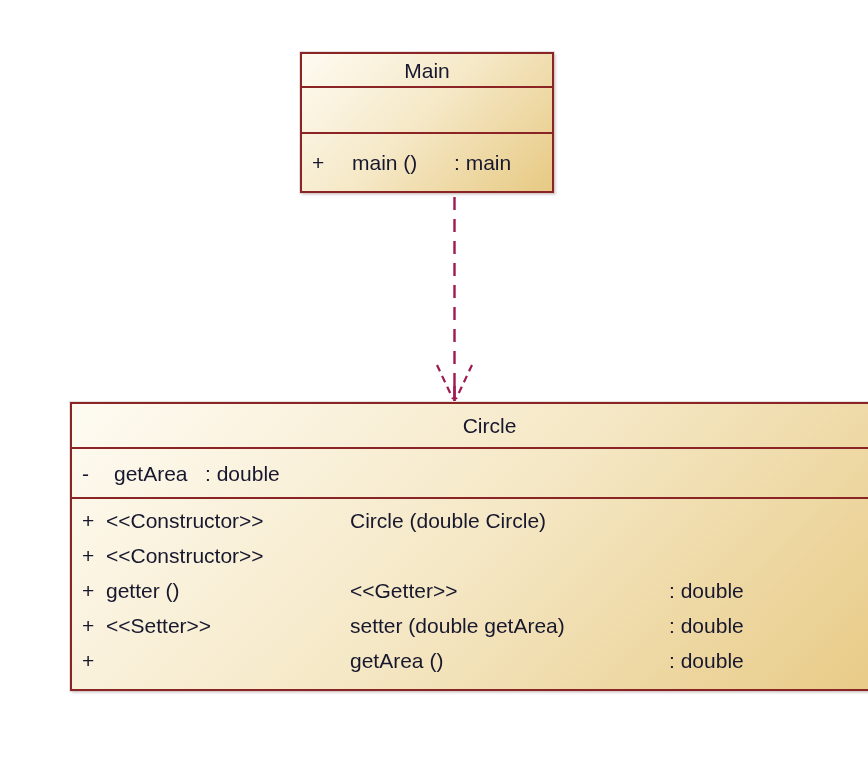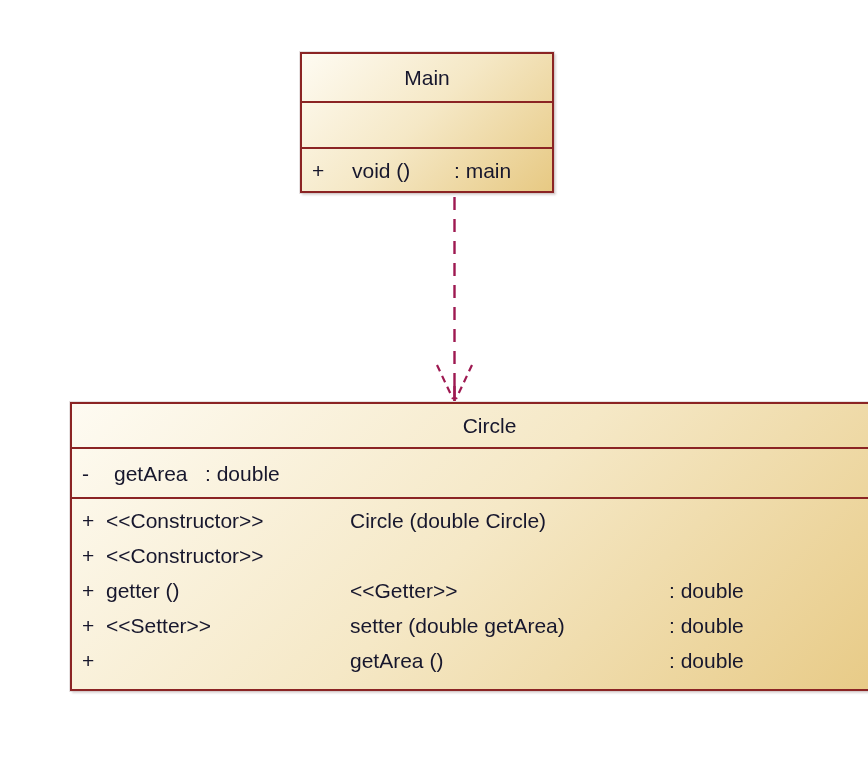--- a/index.html
+++ b/index.html
@@ -25,21 +25,21 @@
     box-shadow:0 0 0 1px rgba(200,188,188,.45), 2px 2px 2px rgba(168,148,148,.4);
     display:flex;flex-direction:column;
     font-size:21px;line-height:1;
   }
   .uml-class--main{left:300px;top:52px;width:254px;height:141px;}
   .uml-class--circle{left:70px;top:402px;width:839px;height:289px;}
   .uml-title{
     display:flex;align-items:center;justify-content:center;
     flex:0 0 auto;
   }
-  .uml-class--main .uml-title{height:47px;}
+  .uml-class--main .uml-title{height:32px;}
   .uml-class--circle .uml-title{height:43px;}
   .uml-compartment{border-top:2px solid var(--border);box-sizing:border-box;}
   .uml-class--main .uml-attrs{height:46px;}
   .uml-class--main .uml-ops{flex:1 1 auto;display:flex;align-items:center;}
   .uml-class--circle .uml-attrs{height:50px;display:flex;align-items:center;}
   .uml-class--circle .uml-ops{flex:1 1 auto;padding-top:4px;}
   .attr-row{
     display:grid;grid-template-columns:32px 91px auto;
     padding-left:10px;width:100%;align-items:center;
   }
@@ -60,21 +60,21 @@
 </style>
 </head>
 <body>
 
 <div class="uml-class uml-class--main">
   <div class="uml-title">Main</div>
   <div class="uml-compartment uml-attrs"></div>
   <div class="uml-compartment uml-ops">
     <div class="op-row-main">
       <span class="cell">+</span>
-      <span class="cell">void ()</span>
+      <span class="cell">main ()</span>
       <span class="cell">: main</span>
     </div>
   </div>
 </div>
 
 <svg class="connector" width="868" height="758" viewBox="0 0 868 758">
   <line class="shaft hit" x1="454.5" y1="197" x2="454.5" y2="388"></line>
   <line class="tip" x1="454.5" y1="386" x2="454.5" y2="401"></line>
   <line class="head" x1="437" y1="365" x2="453" y2="399"></line>
   <line class="head" x1="472" y1="365" x2="456" y2="399"></line>

